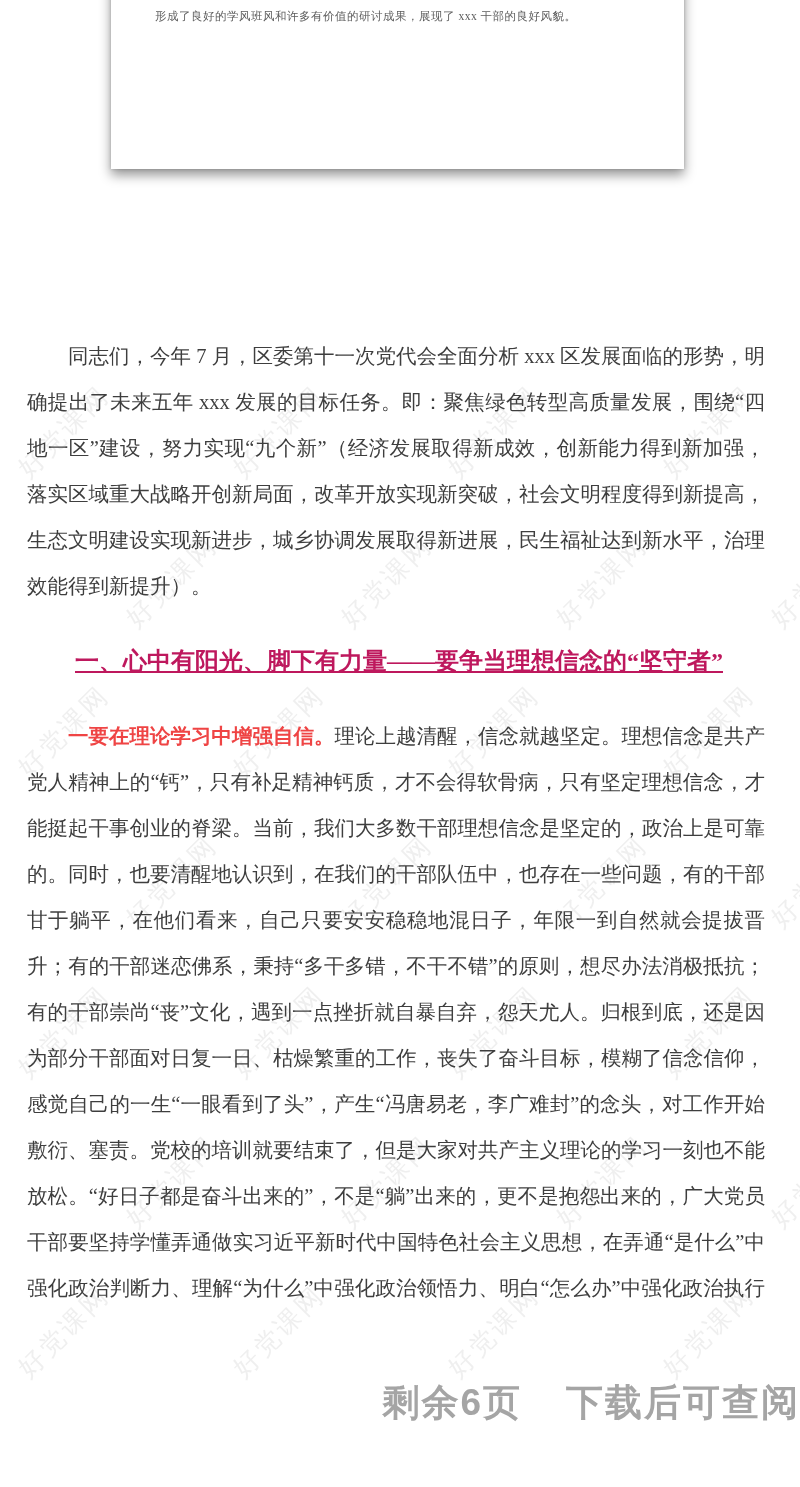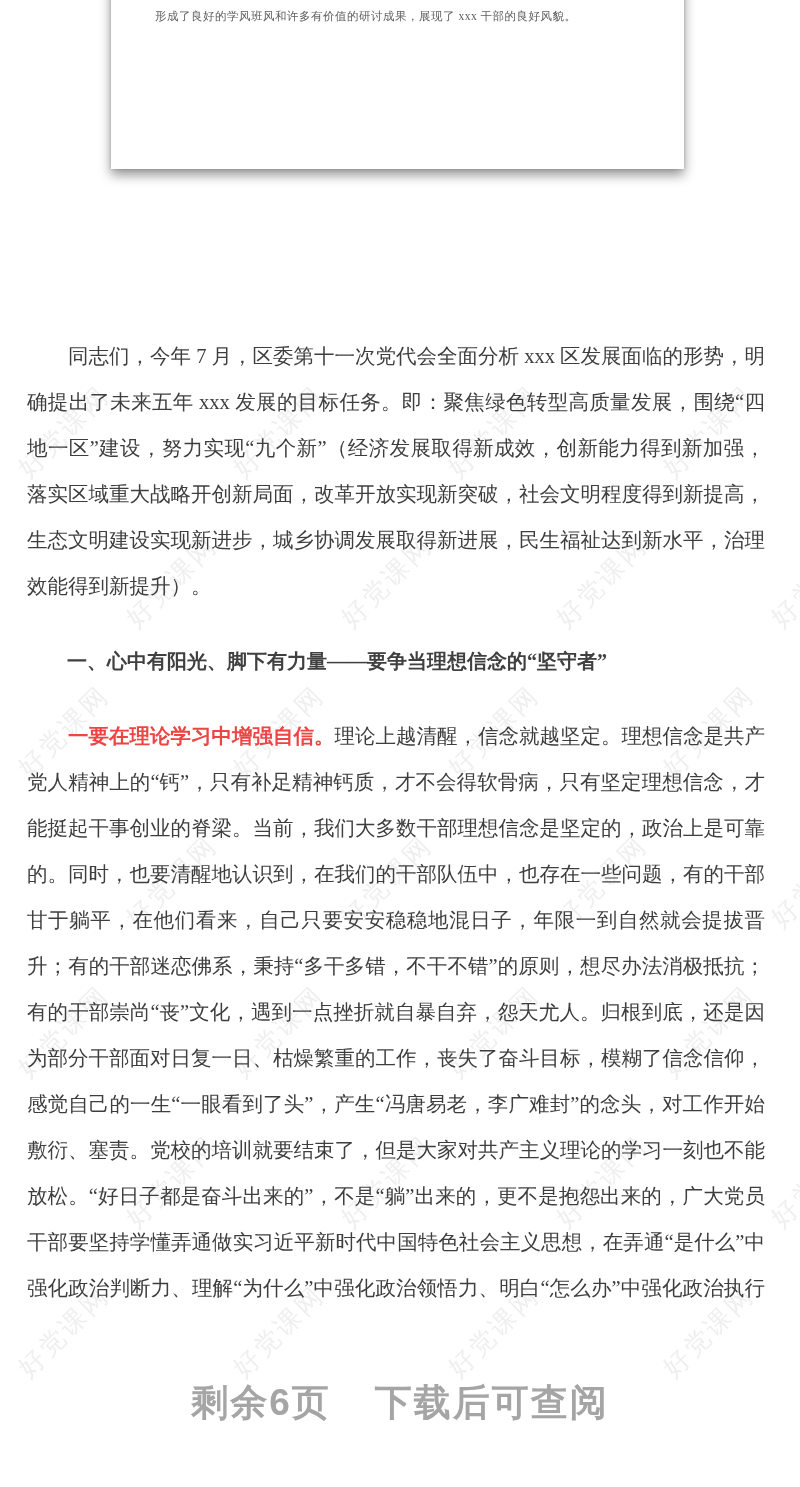--- a/index.html
+++ b/index.html
@@ -64,36 +64,37 @@
     color: #3e3e3e;
     text-align: justify;
   }
   .para {
     margin: 0 8px 29px 0;
     text-indent: 2em;
   }
   .heading {
     margin: 0 0 29px 0;
     text-indent: 2em;
-    font-size: 20px;
+    font-size: 24px;
     line-height: 46px;
     font-weight: bold;
-    color: #404040;
+    color: #be185d;
+    text-decoration: underline;
   }
   .lead {
     font-weight: bold;
     color: #ef4444;
   }
   
   .banner {
     position: absolute;
     left: 0;
     top: 1378px;
     width: 100%;
-    text-align: center;
+    text-align: right;
     z-index: 3;
     font-family: "Liberation Sans", sans-serif;
     font-weight: bold;
     font-size: 37px;
     color: #a5a5a5;
     letter-spacing: 2px;
   }
   .banner .hint {
     margin-left: 44px;
   }

